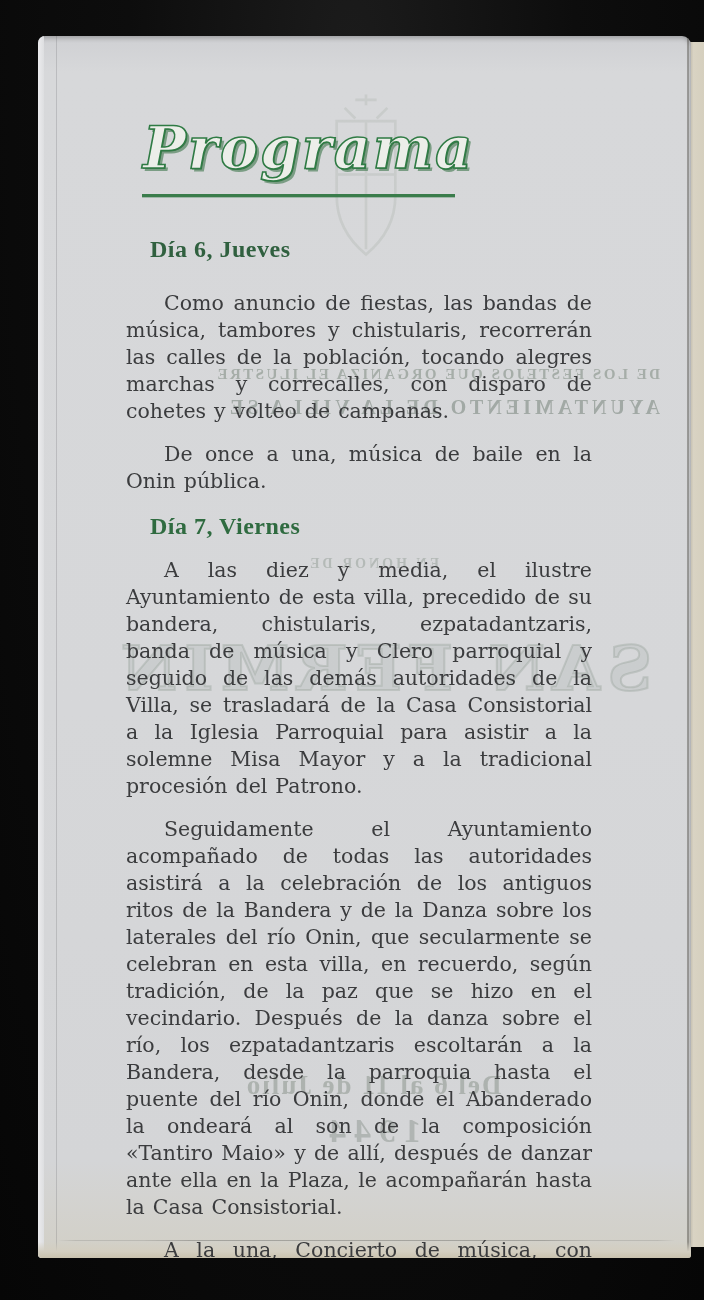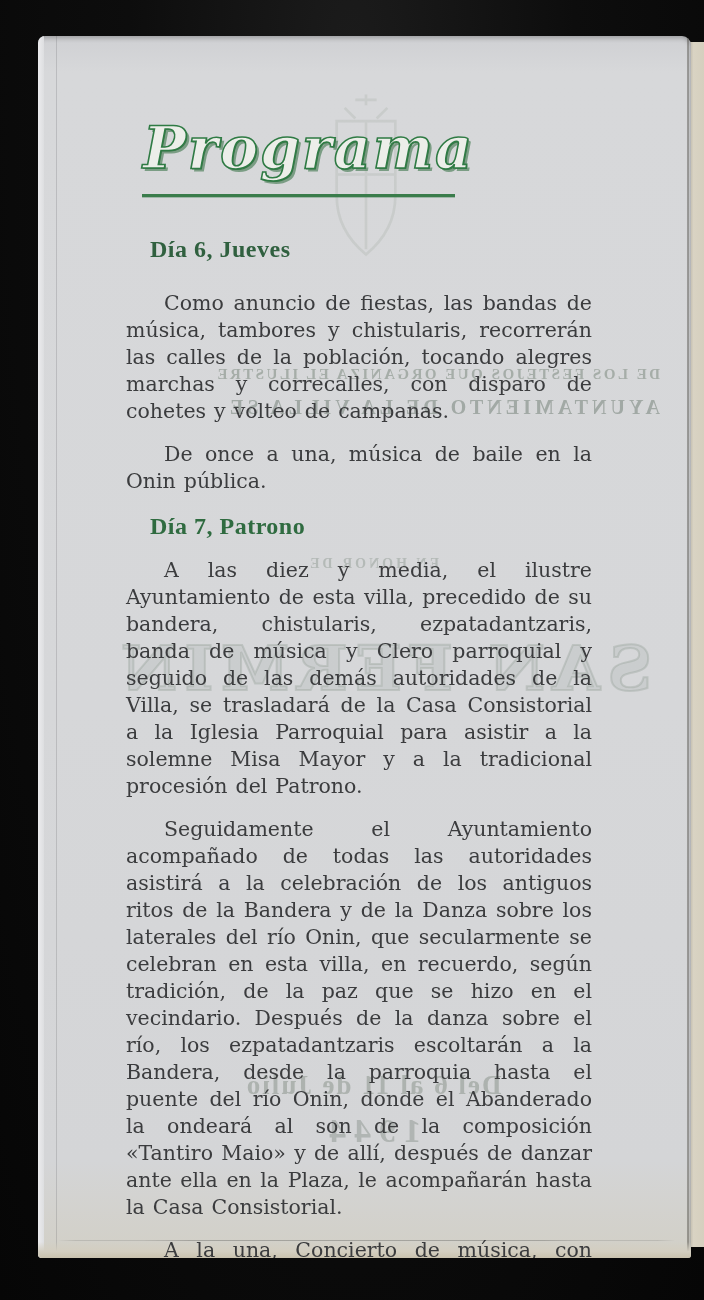--- a/index.html
+++ b/index.html
@@ -123,21 +123,21 @@
       <div class="title">Programa</div>
       <div class="title-rule"></div>
 
       <section>
         <h2 class="h2-dia6">Día 6, Jueves</h2>
         <p class="mt-first">Como anuncio de fiestas, las bandas de música, tambores y chistularis, recorrerán las calles de la población, tocando alegres marchas y correcalles, con disparo de cohetes y volteo de campanas.</p>
         <p>De once a una, música de baile en la Onin pública.</p>
       </section>
 
       <section>
-        <h2 class="h2-dia7">Día 7, Patrono</h2>
+        <h2 class="h2-dia7">Día 7, Viernes</h2>
         <p>A las diez y media, el ilustre Ayuntamiento de esta villa, precedido de su bandera, chistularis, ezpatadantzaris, banda de música y Clero parroquial y seguido de las demás autoridades de la Villa, se trasladará de la Casa Consistorial a la Iglesia Parroquial para asistir a la solemne Misa Mayor y a la tradicional procesión del Patrono.</p>
         <p class="mt-para">Seguidamente el Ayuntamiento acompañado de todas las autoridades asistirá a la celebración de los antiguos ritos de la Bandera y de la Danza sobre los laterales del río Onin, que secularmente se celebran en esta villa, en recuerdo, según tradición, de la paz que se hizo en el vecindario. Después de la danza sobre el río, los ezpatadantzaris escoltarán a la Bandera, desde la parroquia hasta el puente del río Onin, donde el Abanderado la ondeará al son de la composición «Tantiro Maio» y de allí, después de danzar ante ella en la Plaza, le acompañarán hasta la Casa Consistorial.</p>
         <p class="mt-para">A la una, Concierto de música, con arreglo a selecto repertorio.</p>
 
       </section>
     </div>
   </div>
 </div>
 
 </body></html>

